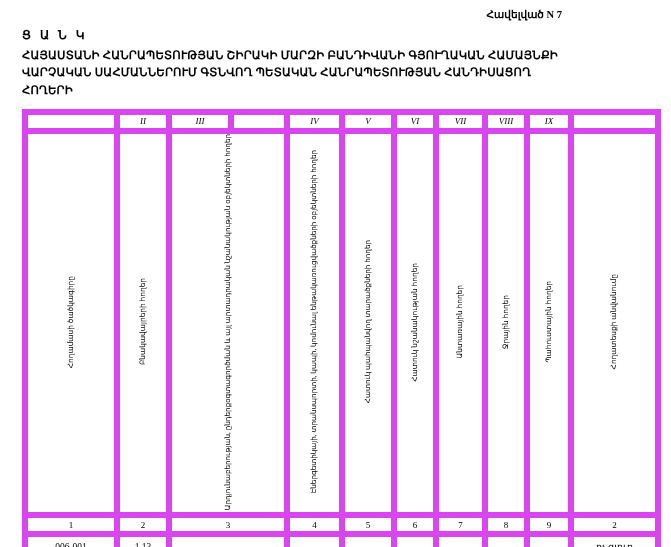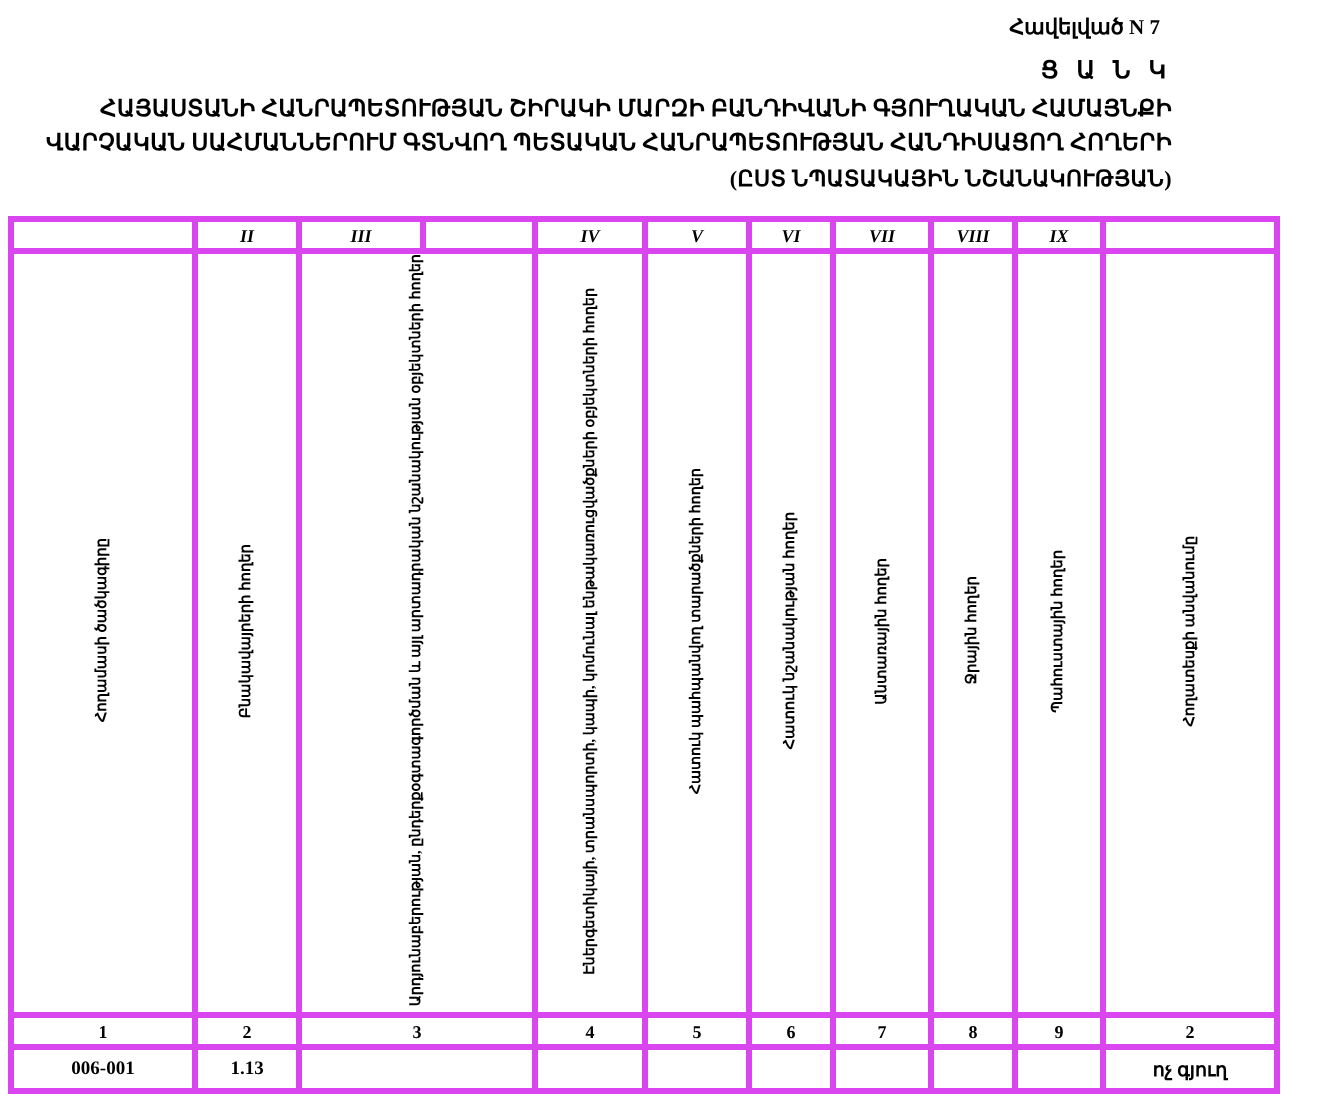--- a/index.html
+++ b/index.html
@@ -13,63 +13,63 @@
     font-family: "Liberation Serif", serif;
     color: #000000;
     position: relative;
     overflow: hidden;
   }
   .page {
     width: 590px;
     height: 547px;
     position: relative;
     box-sizing: border-box;
-    padding: 8px 4px;
+    padding: 8px 22px;
   }
   
   .doc-header {
     text-align: right;
     font-size: 10.5px;
     font-weight: bold;
     line-height: 1.35;
     padding-right: 6px;
   }
   .doc-header div { white-space: nowrap; }
 
   .tsank {
-    text-align: right;
+    text-align: left;
     font-size: 12px;
     font-weight: bold;
     letter-spacing: 3px;
     margin-top: 6px;
     margin-bottom: 4px;
   }
   .title {
-    text-align: right;
+    text-align: left;
     font-size: 11.5px;
     font-weight: bold;
     line-height: 1.5;
     letter-spacing: 0.2px;
   }
   .title .sub {
     font-weight: bold;
     font-size: 11px;
   }
 
   
   table.grid {
     border-collapse: collapse;
     width: 633px;
     margin: 10px auto 0 auto;
     table-layout: fixed;
   }
   table.grid td, table.grid th {
-    border: 3px solid #d946ef;
-    font-size: 9.5px;
-    font-weight: bold;
+    border: 6px solid #d946ef;
+    font-size: 9.5px;
+    font-weight: normal;
     padding: 0;
     text-align: center;
     vertical-align: middle;
     font-family: "Liberation Serif", serif;
   }
   
   tr.roman td {
     height: 13px;
     font-size: 9px;
     font-style: italic;
@@ -119,21 +119,20 @@
 
   <div class="doc-header">
     <div>Հավելված N 7</div>
   </div>
 
   <div class="tsank">Ց Ա Ն Կ</div>
 
   <div class="title">
     <div>ՀԱՅԱՍՏԱՆԻ ՀԱՆՐԱՊԵՏՈՒԹՅԱՆ ՇԻՐԱԿԻ ՄԱՐԶԻ ԲԱՆԴԻՎԱՆԻ ԳՅՈՒՂԱԿԱՆ ՀԱՄԱՅՆՔԻ</div>
     <div>ՎԱՐՉԱԿԱՆ ՍԱՀՄԱՆՆԵՐՈՒՄ  ԳՏՆՎՈՂ  ՊԵՏԱԿԱՆ ՀԱՆՐԱՊԵՏՈՒԹՅԱՆ  ՀԱՆԴԻՍԱՑՈՂ ՀՈՂԵՐԻ</div>
-    <div class="sub">(ԸՍՏ ՆՊԱՏԱԿԱՅԻՆ ՆՇԱՆԱԿՈՒԹՅԱՆ)</div>
   </div>
 
   <table class="grid">
     <colgroup>
       <col style="width:92px">
       <col style="width:52px">
       <col style="width:62px">
       <col style="width:56px">
       <col style="width:55px">
       <col style="width:52px">

